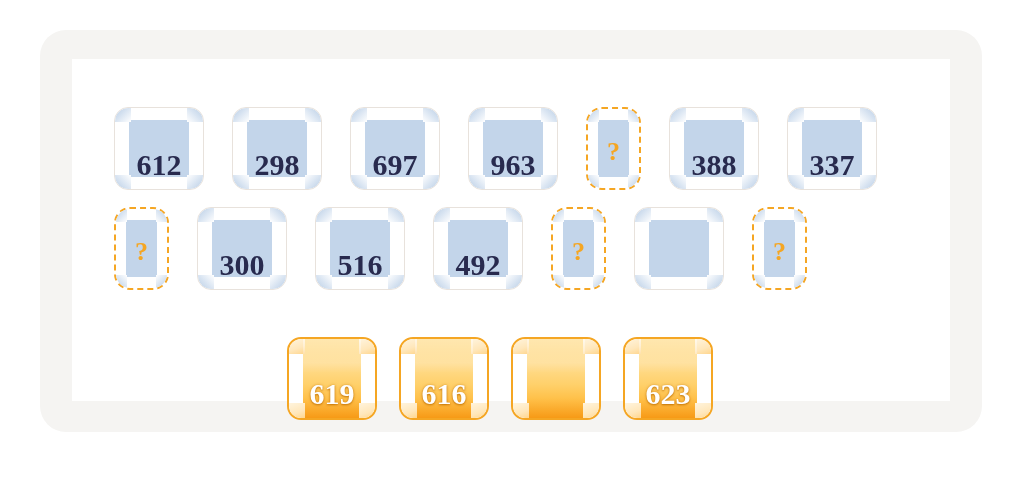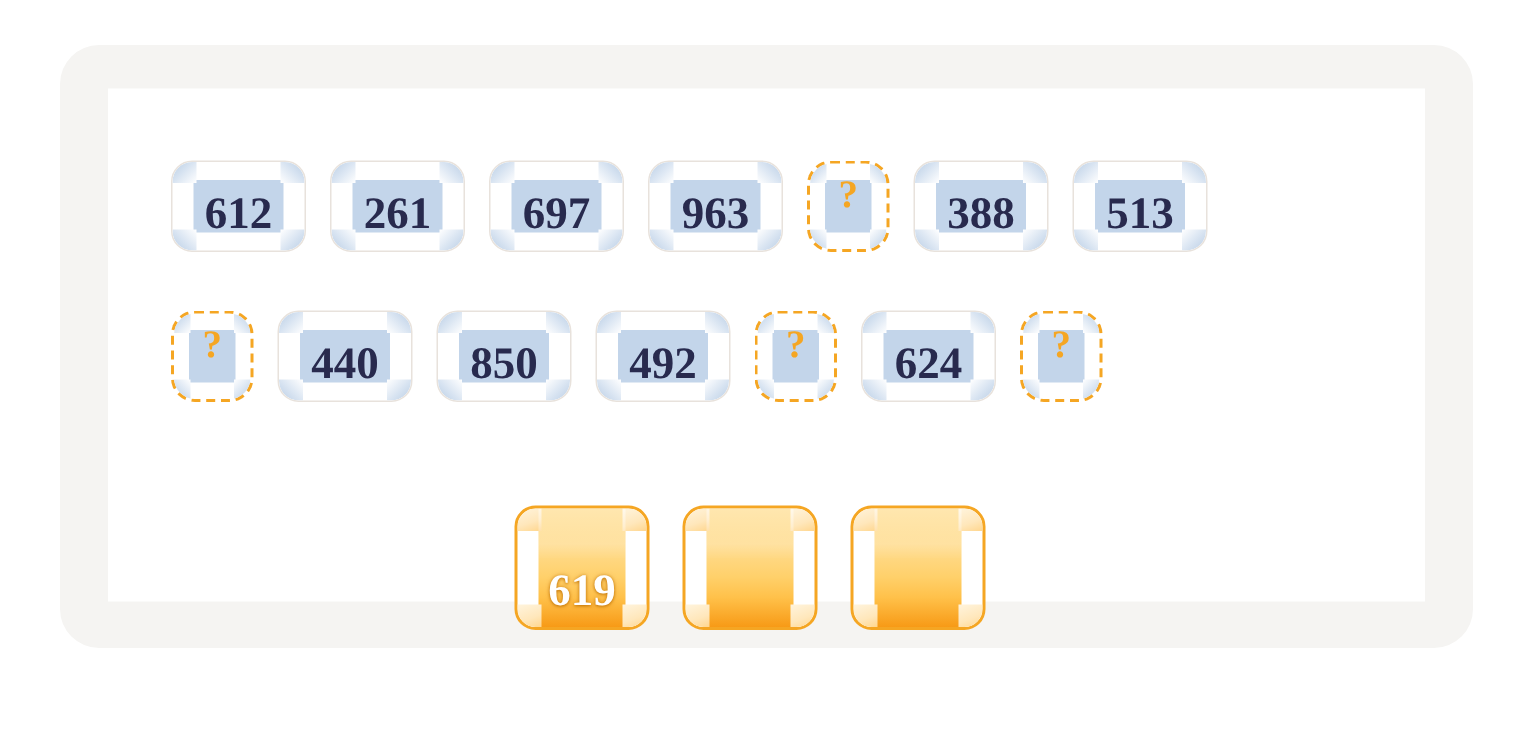--- a/index.html
+++ b/index.html
@@ -54,22 +54,22 @@
   .row-bank {
     left: 0; top: 278px;
     width: 878px;
     justify-content: center;
   }
 
   
   .tile {
     position: relative;
     width: 90px;
-    height: 61px;
-    margin-right: 16px;
+    height: 83px;
+    margin-right: 28px;
     box-sizing: border-box;
     border: 1px solid #e8e2dc;
     border-radius: 14px;
     background: #ffffff;
     overflow: hidden;
     flex: 0 0 auto;
   }
   
   .tile .inner {
     position: absolute;
@@ -216,21 +216,21 @@
           <div class="corner c-bl"></div>
           <div class="corner c-br"></div>
           <div class="label">612</div>
         </div>
         <div class="tile">
           <div class="inner"></div>
           <div class="corner c-tl"></div>
           <div class="corner c-tr"></div>
           <div class="corner c-bl"></div>
           <div class="corner c-br"></div>
-          <div class="label">261</div>
+          <div class="label">298</div>
         </div>
         <div class="tile">
           <div class="inner"></div>
           <div class="corner c-tl"></div>
           <div class="corner c-tr"></div>
           <div class="corner c-bl"></div>
           <div class="corner c-br"></div>
           <div class="label">697</div>
         </div>
         <div class="tile">
@@ -256,48 +256,48 @@
           <div class="corner c-bl"></div>
           <div class="corner c-br"></div>
           <div class="label">388</div>
         </div>
         <div class="tile">
           <div class="inner"></div>
           <div class="corner c-tl"></div>
           <div class="corner c-tr"></div>
           <div class="corner c-bl"></div>
           <div class="corner c-br"></div>
-          <div class="label">513</div>
+          <div class="label">337</div>
         </div>
       </div>
 
       <div class="row row-2">
         <div class="tile blank">
           <div class="inner"></div>
           <div class="corner c-tl"></div>
           <div class="corner c-tr"></div>
           <div class="corner c-bl"></div>
           <div class="corner c-br"></div>
           <div class="label">?</div>
         </div>
         <div class="tile">
           <div class="inner"></div>
           <div class="corner c-tl"></div>
           <div class="corner c-tr"></div>
           <div class="corner c-bl"></div>
           <div class="corner c-br"></div>
-          <div class="label">440</div>
-        </div>
-        <div class="tile">
-          <div class="inner"></div>
-          <div class="corner c-tl"></div>
-          <div class="corner c-tr"></div>
-          <div class="corner c-bl"></div>
-          <div class="corner c-br"></div>
-          <div class="label">850</div>
+          <div class="label">300</div>
+        </div>
+        <div class="tile">
+          <div class="inner"></div>
+          <div class="corner c-tl"></div>
+          <div class="corner c-tr"></div>
+          <div class="corner c-bl"></div>
+          <div class="corner c-br"></div>
+          <div class="label">516</div>
         </div>
         <div class="tile">
           <div class="inner"></div>
           <div class="corner c-tl"></div>
           <div class="corner c-tr"></div>
           <div class="corner c-bl"></div>
           <div class="corner c-br"></div>
           <div class="label">492</div>
         </div>
         <div class="tile blank">
@@ -307,21 +307,20 @@
           <div class="corner c-bl"></div>
           <div class="corner c-br"></div>
           <div class="label">?</div>
         </div>
         <div class="tile">
           <div class="inner"></div>
           <div class="corner c-tl"></div>
           <div class="corner c-tr"></div>
           <div class="corner c-bl"></div>
           <div class="corner c-br"></div>
-          <div class="label">624</div>
         </div>
         <div class="tile blank">
           <div class="inner"></div>
           <div class="corner c-tl"></div>
           <div class="corner c-tr"></div>
           <div class="corner c-bl"></div>
           <div class="corner c-br"></div>
           <div class="label">?</div>
         </div>
       </div>
@@ -336,26 +335,36 @@
           <div class="gloss"></div>
           <div class="label">619</div>
         </div>
         <div class="tile answer">
           <div class="inner"></div>
           <div class="corner c-tl"></div>
           <div class="corner c-tr"></div>
           <div class="corner c-bl"></div>
           <div class="corner c-br"></div>
           <div class="gloss"></div>
+          <div class="label">616</div>
         </div>
         <div class="tile answer">
           <div class="inner"></div>
           <div class="corner c-tl"></div>
           <div class="corner c-tr"></div>
           <div class="corner c-bl"></div>
           <div class="corner c-br"></div>
           <div class="gloss"></div>
+        </div>
+        <div class="tile answer">
+          <div class="inner"></div>
+          <div class="corner c-tl"></div>
+          <div class="corner c-tr"></div>
+          <div class="corner c-bl"></div>
+          <div class="corner c-br"></div>
+          <div class="gloss"></div>
+          <div class="label">623</div>
         </div>
       </div>
 
     </div>
   </div>
 </div>
 
 </body></html>

